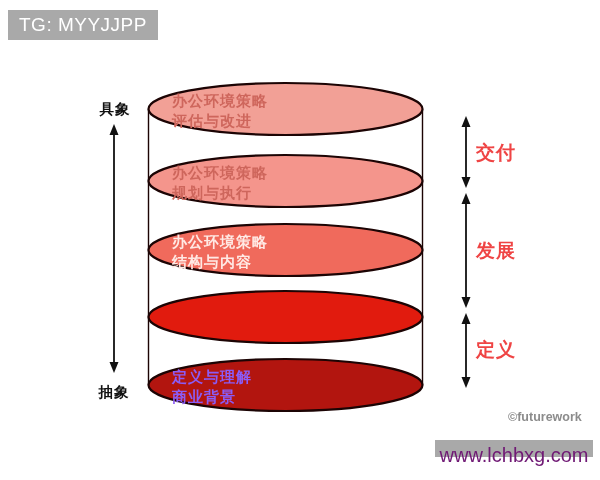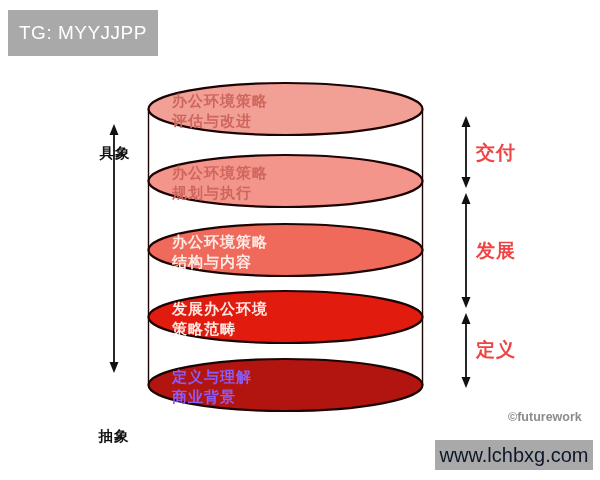--- a/index.html
+++ b/index.html
@@ -2,45 +2,45 @@
 <html><head>
 <meta charset="utf-8">
 <style>
   html,body{margin:0;padding:0;background:#fff;}
   .canvas{
     position:relative;width:600px;height:480px;background:#ffffff;overflow:hidden;
     font-family:"Liberation Sans","DejaVu Sans",sans-serif;
   }
   .tag-badge{
     position:absolute;left:8px;top:10px;height:30px;line-height:30px;
-    background:#a9a9a9;color:#ffffff;font-size:19px;padding:8px 11px;
+    background:#a9a9a9;color:#ffffff;font-size:19px;padding:0 11px;
     letter-spacing:0.5px;white-space:nowrap;
   }
   svg.diagram{position:absolute;left:0;top:0;width:600px;height:480px;}
   .layer-label{
     position:absolute;left:287px;width:230px;
     transform:translate(-50%,-50%);font-size:15px;font-weight:bold;
     line-height:20px;letter-spacing:1px;
   }
   .layer-label span{display:block;}
   .axis-label{
     position:absolute;transform:translate(-50%,-50%);
-    font-size:14.5px;font-weight:bold;color:#111111;letter-spacing:1px;white-space:nowrap;margin-top:44px;
+    font-size:14.5px;font-weight:bold;color:#111111;letter-spacing:1px;white-space:nowrap;
   }
   .phase-label{
     position:absolute;transform:translate(-50%,-50%);
     font-size:19px;font-weight:bold;color:#ef4444;letter-spacing:1px;white-space:nowrap;
   }
   .credit{
     position:absolute;left:508px;top:410px;width:84px;text-align:left;
     font-size:12.5px;font-weight:bold;color:#8c8c8c;white-space:nowrap;
   }
   .watermark-bar{
-    position:absolute;left:435px;top:440px;width:158px;height:30px;line-height:30px;
-    background:#a9a9a9;color:#0f172a;font-size:20px;text-align:center;white-space:nowrap;
+    position:absolute;left:435px;top:440px;width:158px;height:17px;line-height:30px;
+    background:#a9a9a9;color:#701a75;font-size:20px;text-align:center;white-space:nowrap;
   }
 </style>
 </head>
 <body>
 
 <div class="canvas">
 
   <div class="tag-badge">TG: MYYJJPP</div>
 
   <svg class="diagram" viewBox="0 0 600 480">
@@ -82,24 +82,20 @@
     <span>评估与改进</span>
   </div>
   <div class="layer-label" style="top: 183px; color: rgb(206, 102, 92);">
     <span>办公环境策略</span>
     <span>规划与执行</span>
   </div>
   <div class="layer-label" style="top: 252px; color: rgb(255, 233, 228);">
     <span>办公环境策略</span>
     <span>结构与内容</span>
   </div>
-  <div class="layer-label" style="top: 319px; color: rgb(255, 233, 228);">
-    <span>发展办公环境</span>
-    <span>策略范畴</span>
-  </div>
   <div class="layer-label" style="top: 387px; color: #8b5cf6;">
     <span>定义与理解</span>
     <span>商业背景</span>
   </div>
 
   <div class="axis-label" style="left:115px;top:109px">具象</div>
   <div class="axis-label" style="left:114px;top:392px">抽象</div>
 
   <div class="phase-label" style="left:496px;top:153px">交付</div>
   <div class="phase-label" style="left:496px;top:251px">发展</div>

